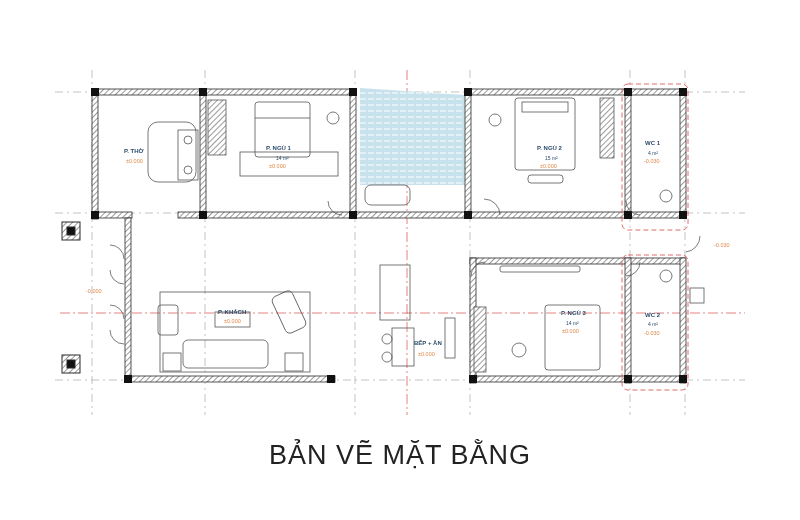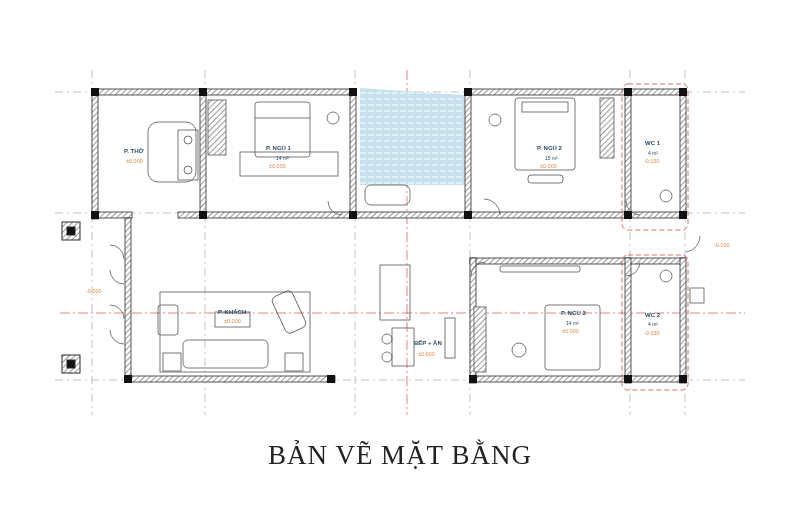--- a/index.html
+++ b/index.html
@@ -1,18 +1,18 @@
 <!DOCTYPE html>
 <html><head>
 <meta charset="utf-8">
 <style>
   html,body{margin:0;padding:0;background:#fff;}
   body{width:800px;height:520px;position:relative;overflow:hidden;font-family:"Liberation Sans",sans-serif;}
   #plan{position:absolute;left:0;top:0;width:800px;height:420px;}
-  .caption{position:absolute;left:0;width:800px;top:440px;text-align:center;font-family:Liberation Serif, serif;font-weight:300;font-size:27px;letter-spacing:1px;color:#222;}
+  .caption{position:absolute;left:0;width:800px;top:440px;text-align:center;font-family:Liberation Sans, sans-serif;font-weight:300;font-size:27px;letter-spacing:1px;color:#222;}
   .lbl{position:absolute;font-size:6px;color:#2a4a6a;font-weight:bold;white-space:nowrap;}
   .area{position:absolute;font-size:5px;color:#2a4a6a;white-space:nowrap;}
   .lvl{position:absolute;font-size:5.5px;color:#e08a4a;white-space:nowrap;}
 </style>
 </head>
 <body>
 
 <svg id="plan" viewBox="0 0 800 420" xmlns="http://www.w3.org/2000/svg">
   <defs>
     <pattern id="hatch" width="4" height="4" patternUnits="userSpaceOnUse" patternTransform="rotate(45)">

